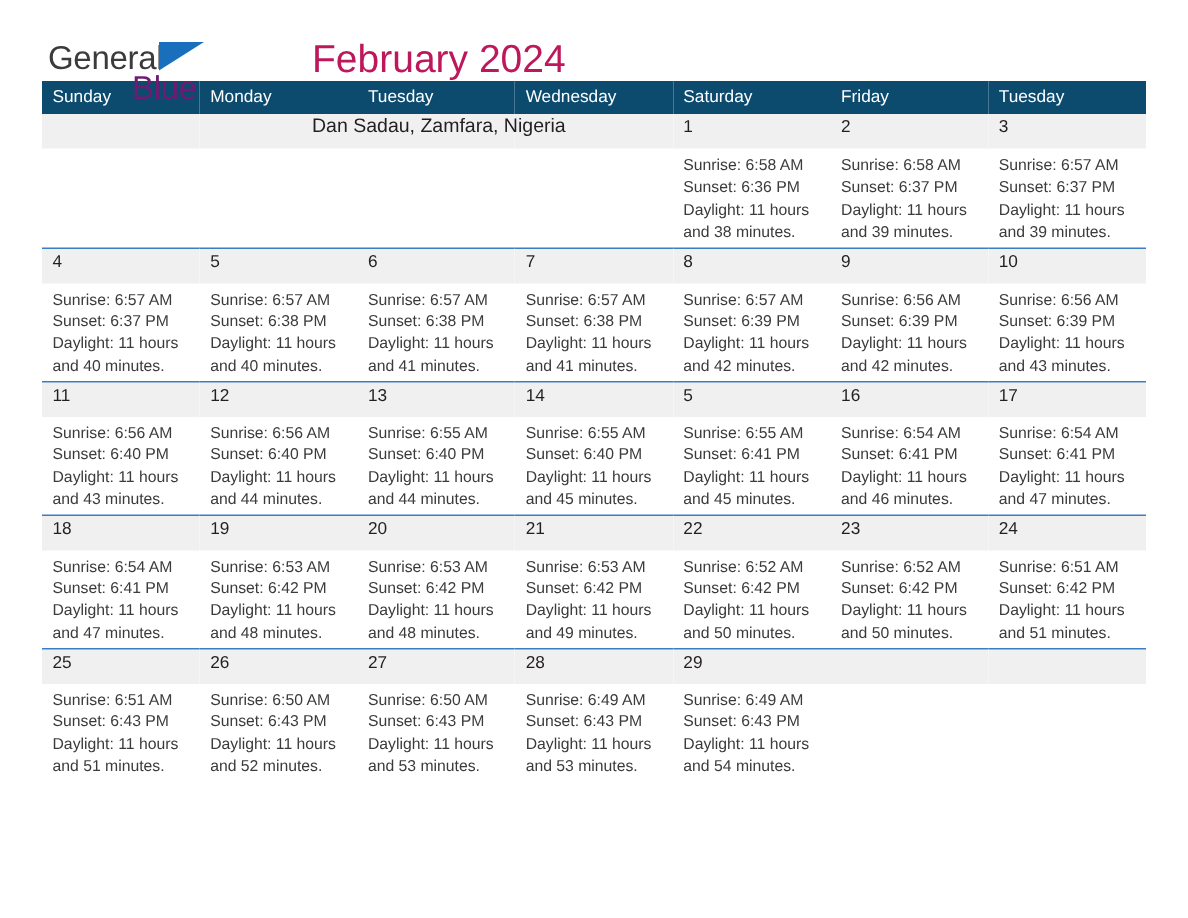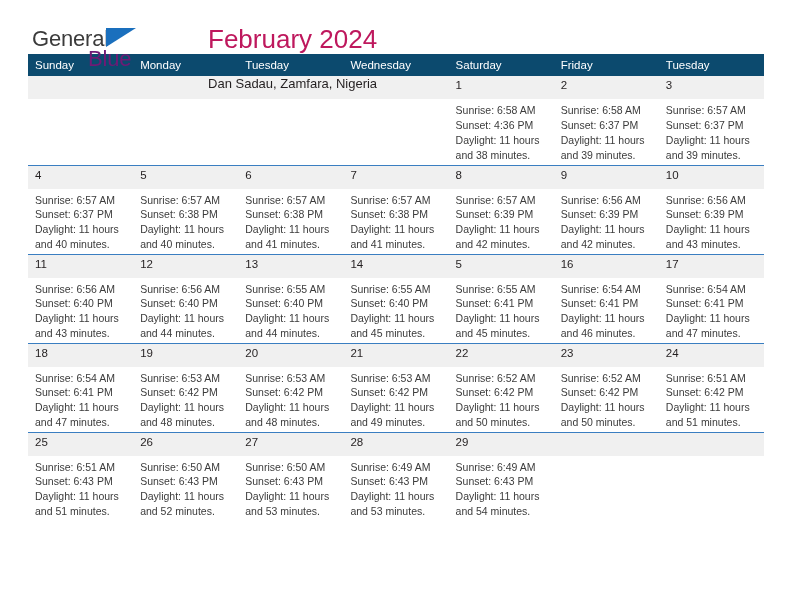--- a/index.html
+++ b/index.html
@@ -171,21 +171,21 @@
           <td class="cell-empty">
             <div class="daynum empty">&nbsp;</div>
           </td>
           <td class="cell-empty">
             <div class="daynum empty">&nbsp;</div>
           </td>
           <td>
             <div class="daynum">1</div>
             <div class="details">
               <div>Sunrise: 6:58 AM</div>
-              <div>Sunset: 4:36 PM</div>
+              <div>Sunset: 6:36 PM</div>
               <div>Daylight: 11 hours</div>
               <div>and 38 minutes.</div>
             </div>
           </td>
           <td>
             <div class="daynum">2</div>
             <div class="details">
               <div>Sunrise: 6:58 AM</div>
               <div>Sunset: 6:37 PM</div>
               <div>Daylight: 11 hours</div>

